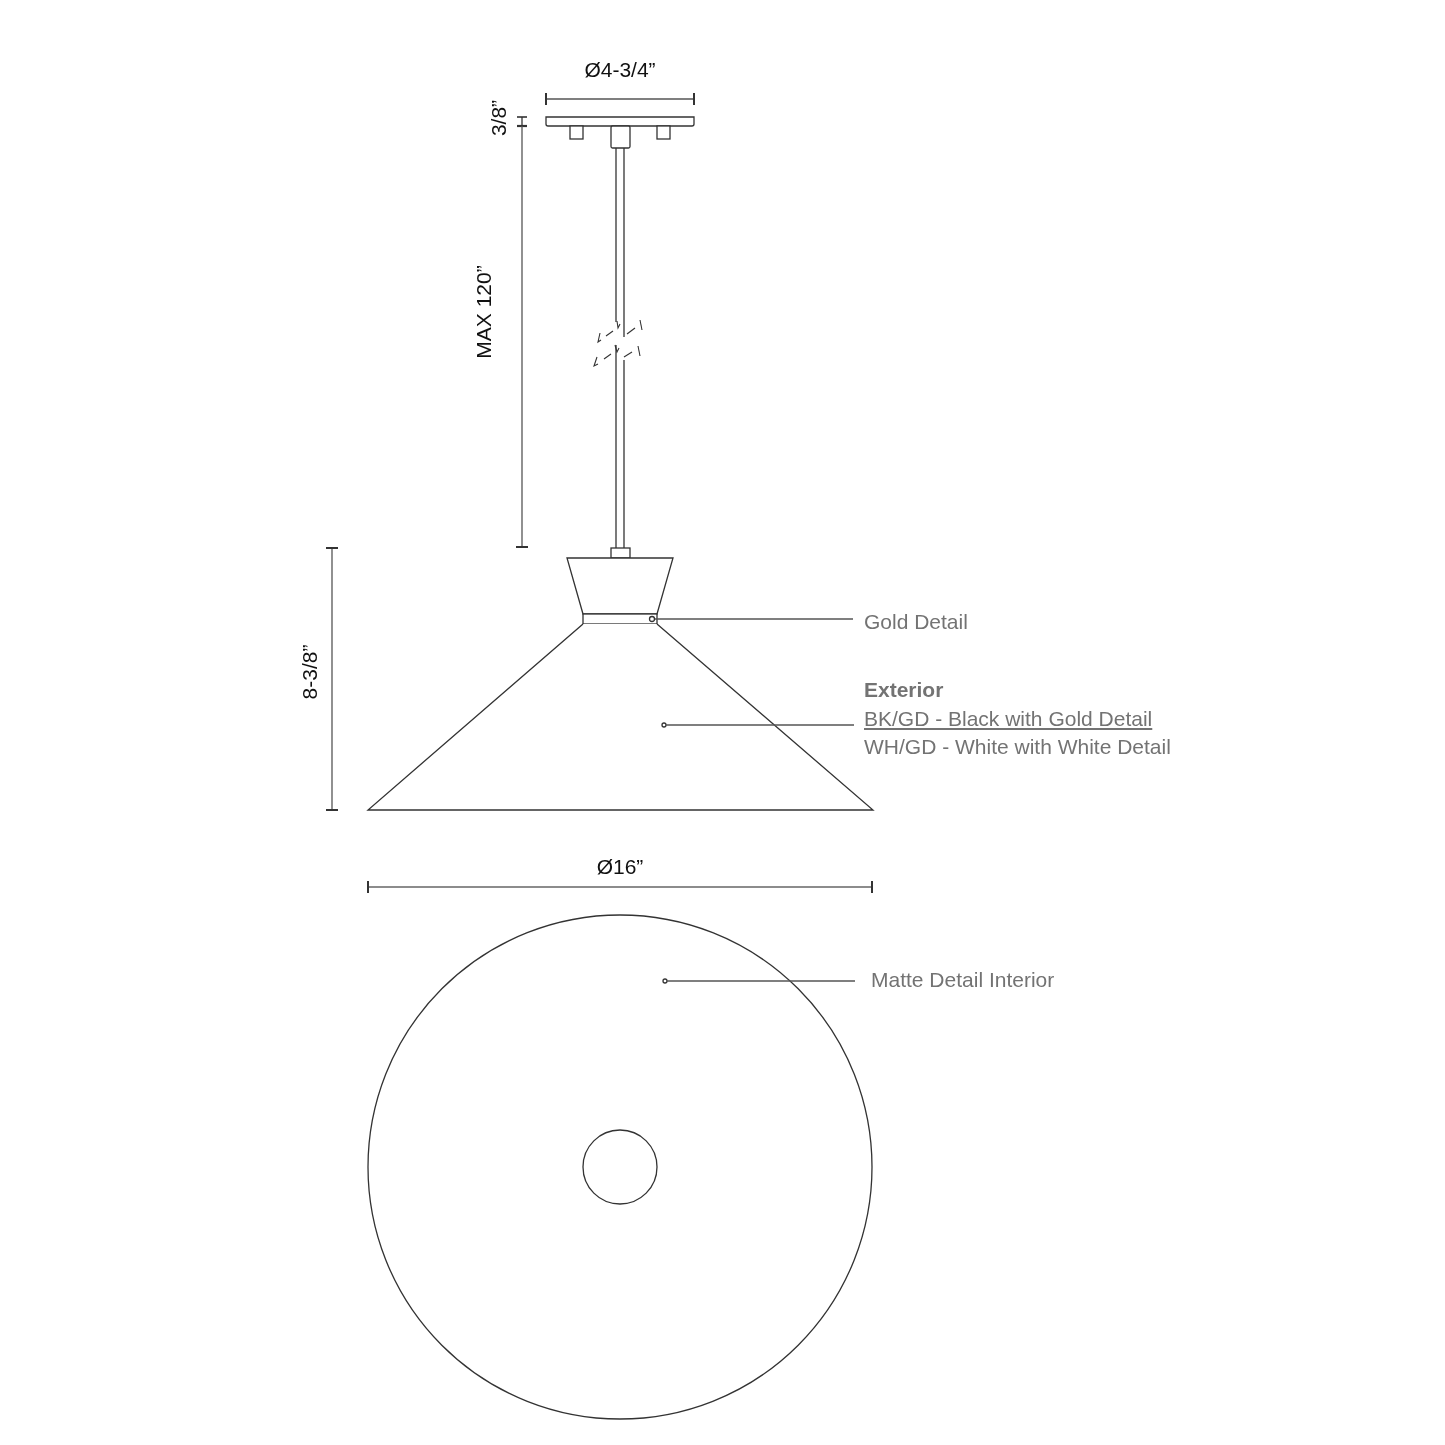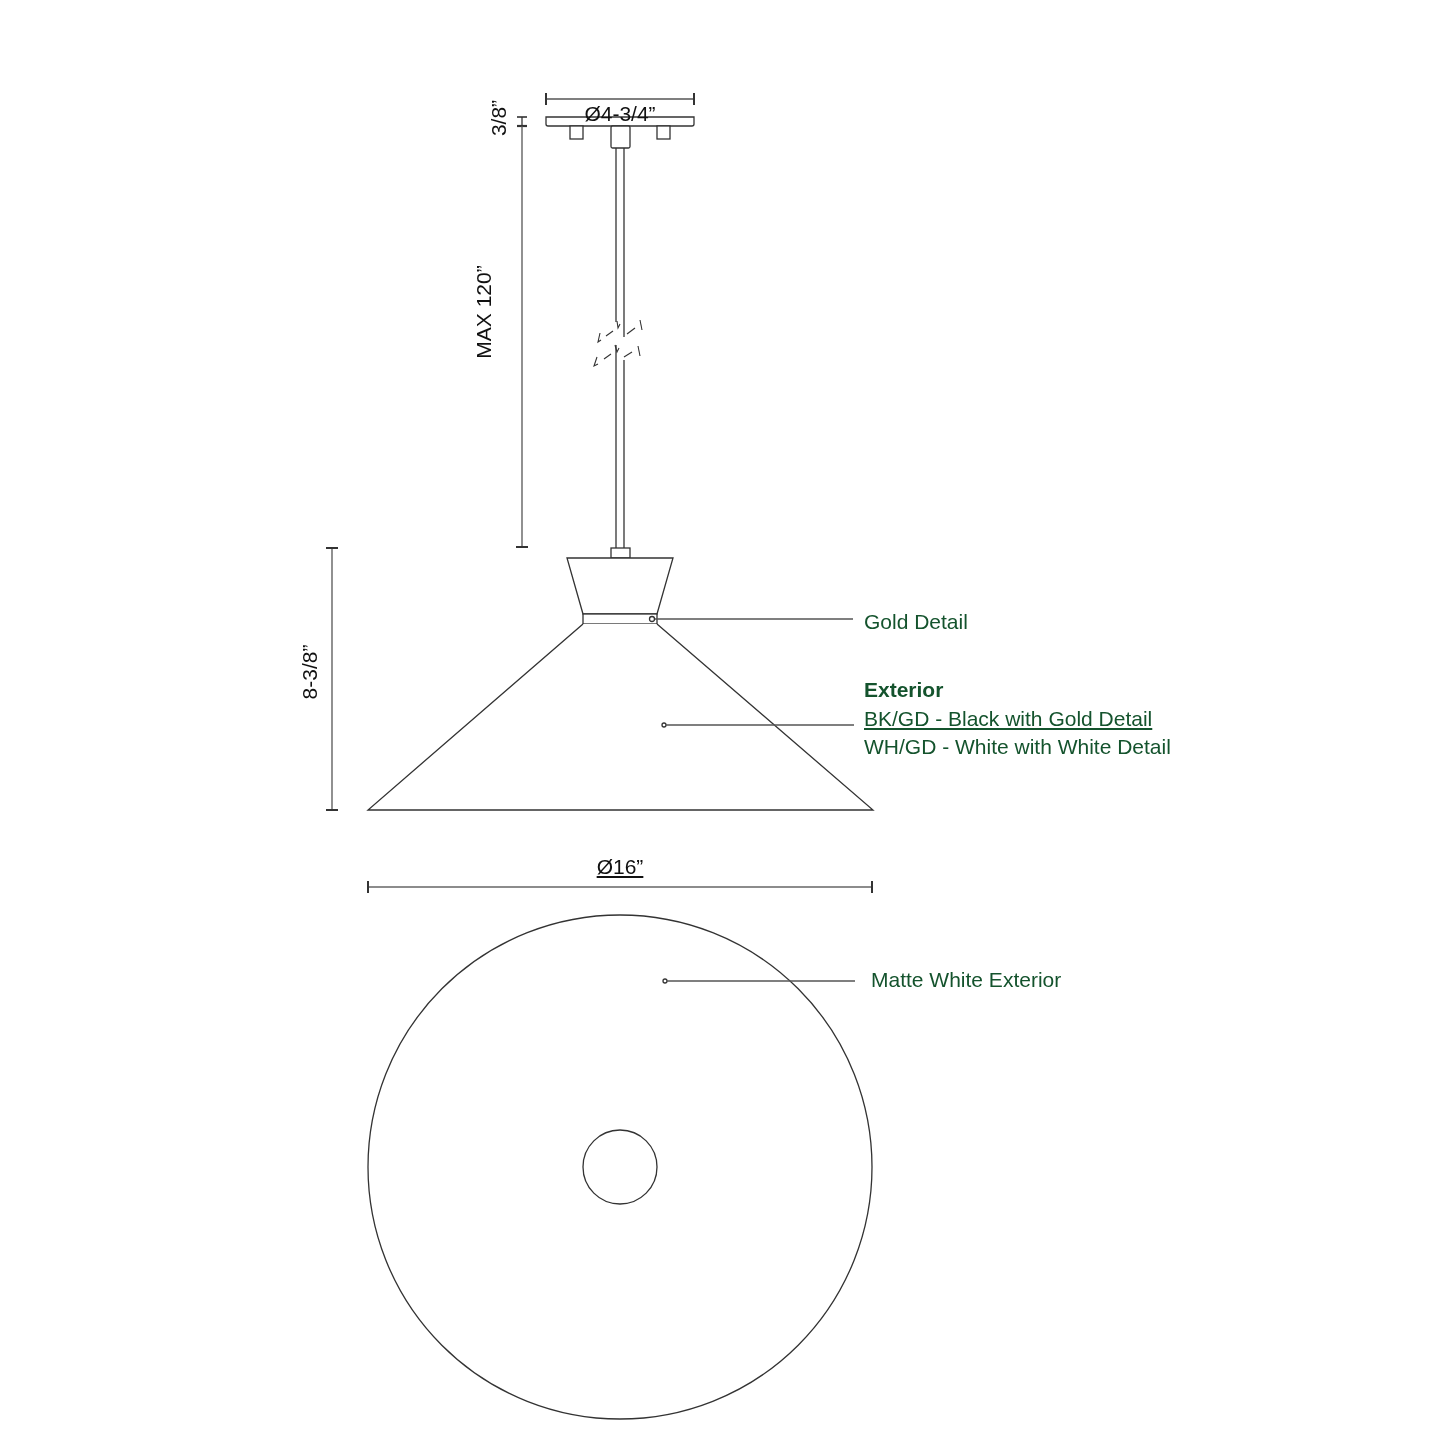--- a/index.html
+++ b/index.html
@@ -20,21 +20,21 @@
       left: 0;
       top: 0;
       width: 1445px;
       height: 1445px;
     }
     .lbl {
       position: absolute;
       font-family: "Liberation Sans", sans-serif;
       font-size: 21px;
       line-height: 28px;
-      color: #14532d;
+      color: #737373;
       white-space: nowrap;
     }
     .dim {
       position: absolute;
       font-family: "Liberation Sans", sans-serif;
       font-size: 21px;
       line-height: 24px;
       color: #111111;
       white-space: nowrap;
     }
@@ -130,29 +130,29 @@
     <circle cx="620" cy="1167" r="252"></circle>
     <circle cx="620" cy="1167" r="37"></circle>
 
     <g>
       <circle cx="665" cy="981" r="2" fill="#fff"></circle>
       <line x1="667" y1="981" x2="855" y2="981" stroke="#555"></line>
     </g>
   </g>
 </svg>
 
-<div class="dim" style="left:570px; top:58px; width:100px; text-align:center;margin-top:44px;">Ø4-3/4”</div>
+<div class="dim" style="left:570px; top:58px; width:100px; text-align:center;">Ø4-3/4”</div>
 
 <div class="dim vert" style="left:474px; top:106px; width:50px;">3/8”</div>
 
 <div class="dim vert" style="left:424px; top:300px; width:120px;">MAX 120”</div>
 
 <div class="dim vert" style="left:270px; top:660px; width:80px;">8-3/8”</div>
 
-<div class="dim" style="left:570px; top:855px; width:100px; text-align:center;text-decoration:underline;">Ø16”</div>
+<div class="dim" style="left:570px; top:855px; width:100px; text-align:center;">Ø16”</div>
 
 <div class="lbl" style="left:864px; top:608px;">Gold Detail</div>
 
 <div class="lbl" style="left:864px; top:676px;font-weight:bold;">Exterior</div>
 <div class="lbl" style="left:864px; top:705px;text-decoration:underline;">BK/GD - Black with Gold Detail</div>
 <div class="lbl" style="left:864px; top:733px;">WH/GD - White with White Detail</div>
 
-<div class="lbl" style="left:871px; top:966px;">Matte White Exterior</div>
+<div class="lbl" style="left:871px; top:966px;">Matte Detail Interior</div>
 
 </body></html>

